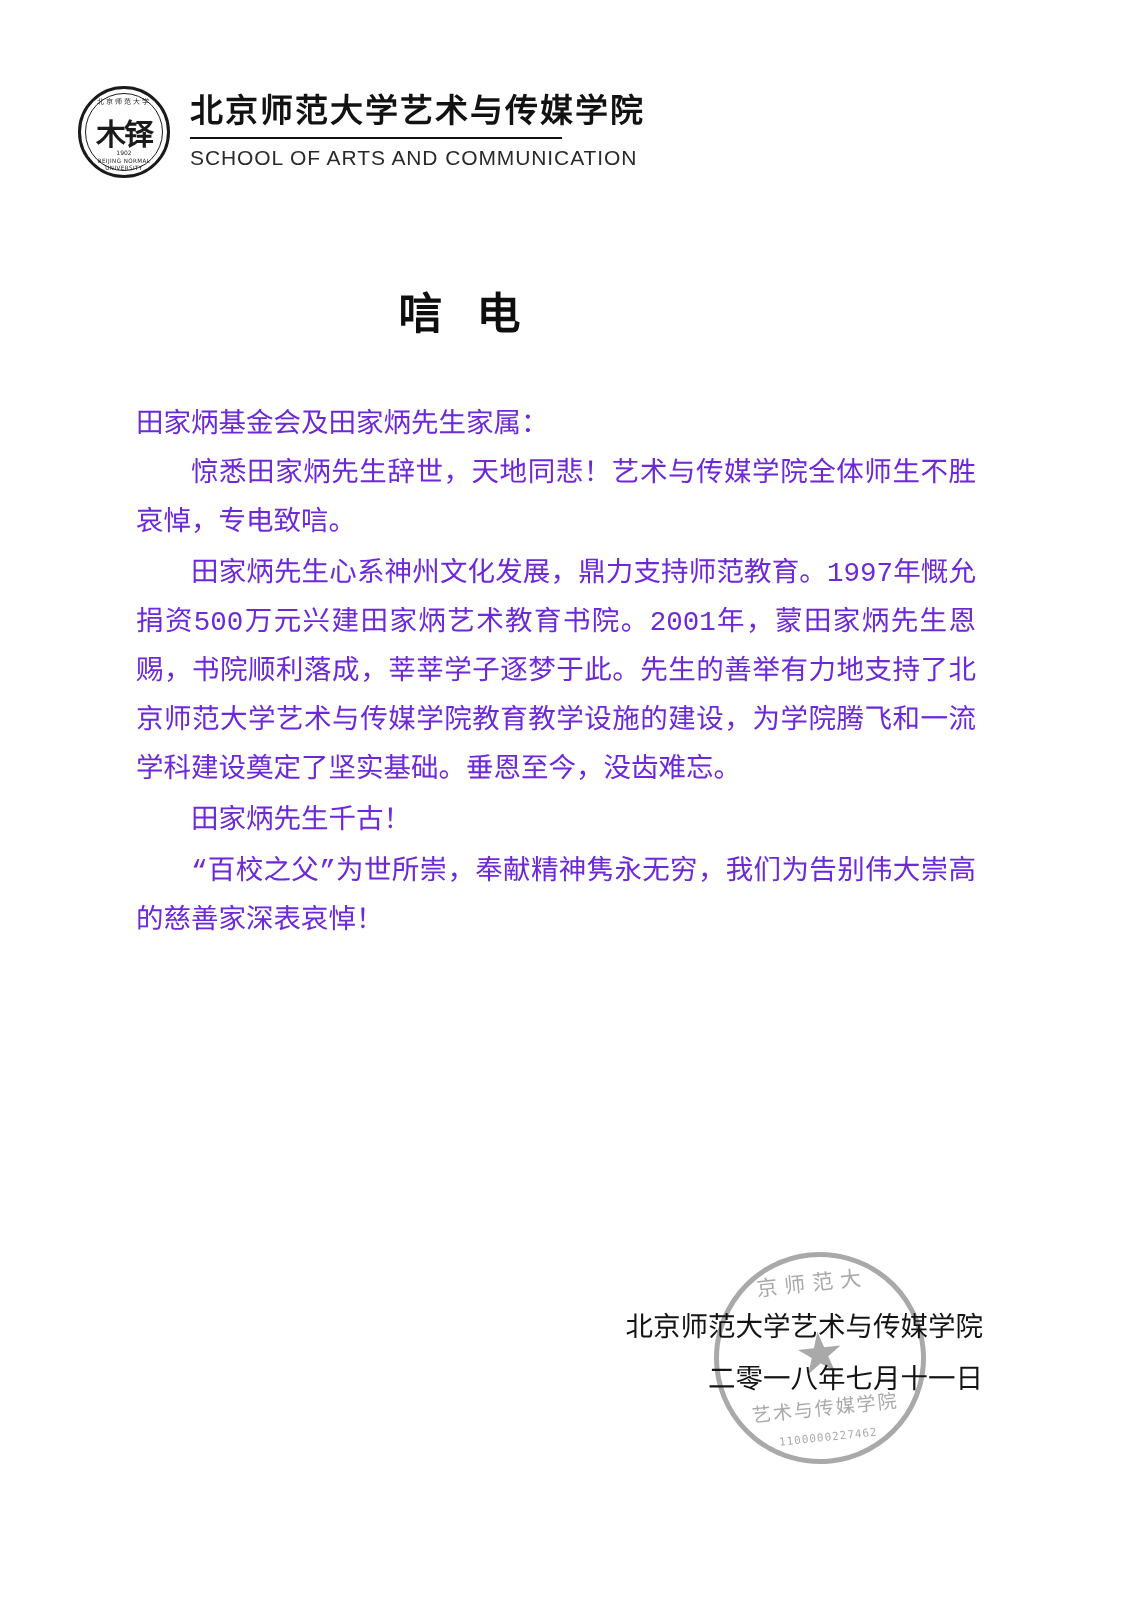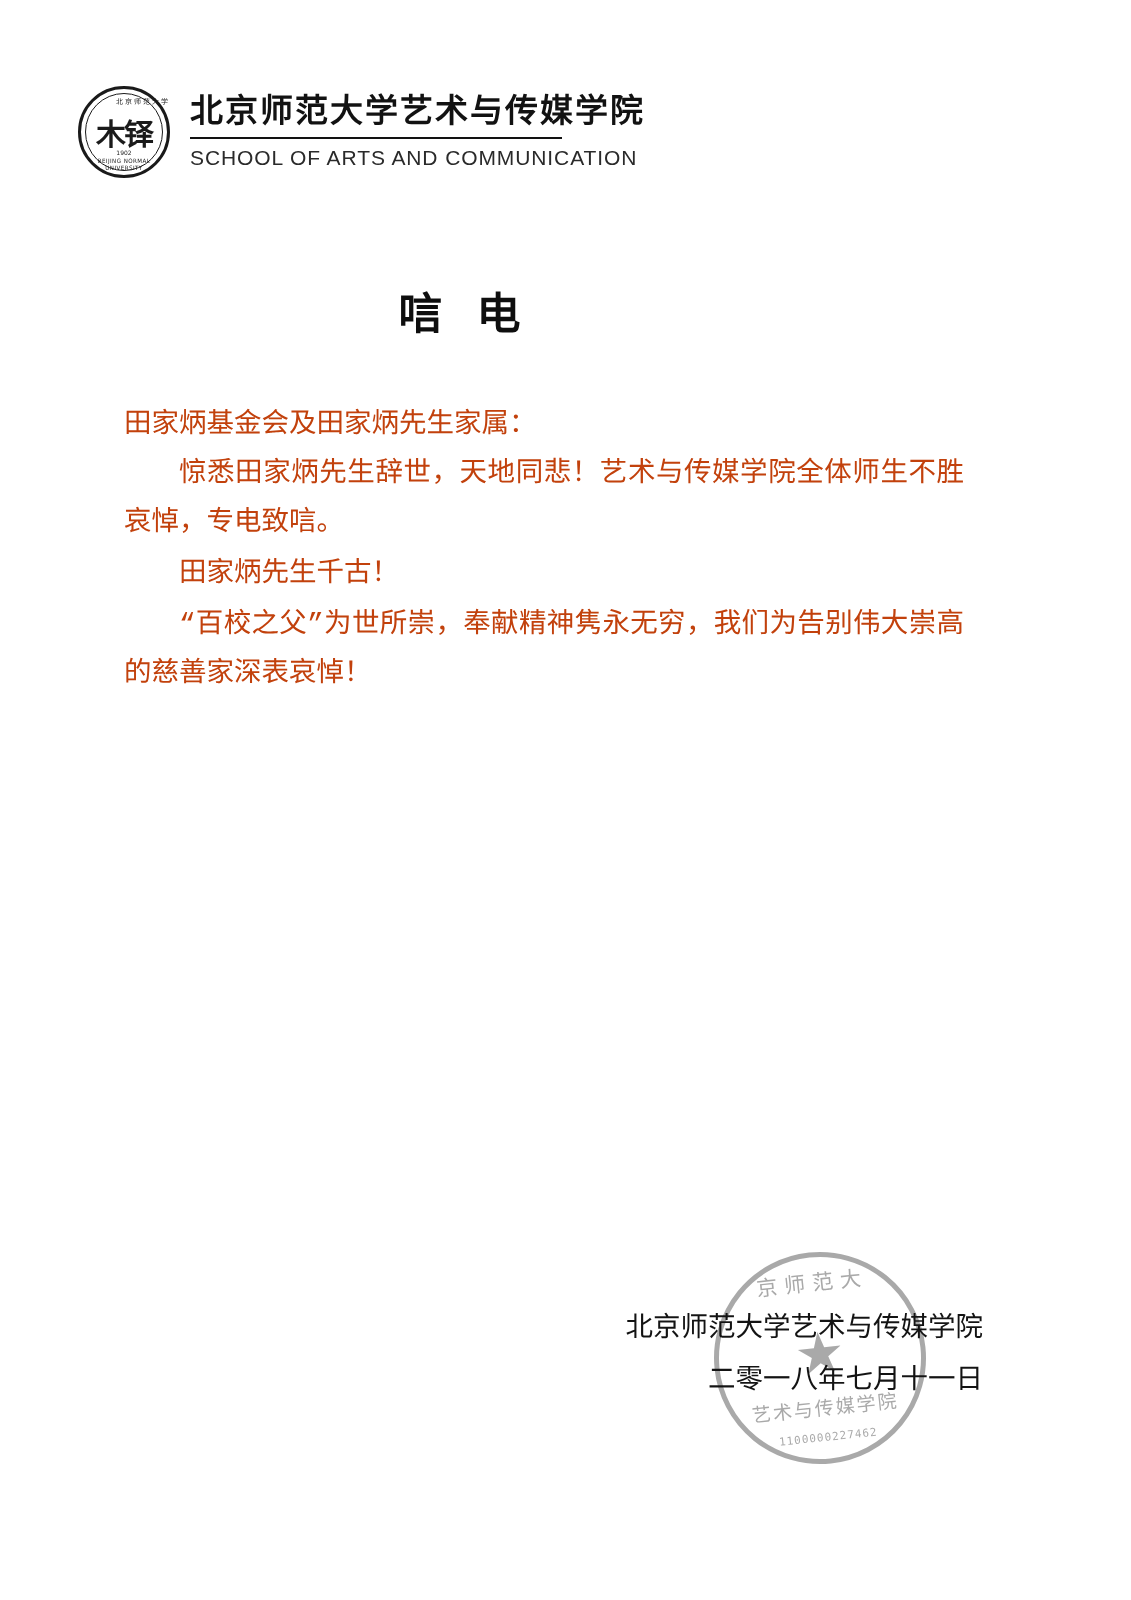--- a/index.html
+++ b/index.html
@@ -58,21 +58,21 @@
     font-size: 30px;
     font-weight: bold;
     color: #1a1a1a;
     letter-spacing: -2px;
   }
   .seal-logo .arc-top {
     position: absolute;
     left: 0;
     top: 10px;
     width: 92px;
-    text-align: right;
+    text-align: center;
     font-size: 7px;
     color: #1a1a1a;
     letter-spacing: 2px;
     font-family: "DejaVu Sans", sans-serif;
   }
   .seal-logo .arc-bottom {
     position: absolute;
     left: 0;
     bottom: 7px;
     width: 92px;
@@ -133,26 +133,26 @@
     font-size: 44px;
     font-weight: bold;
     letter-spacing: 34px;
     text-indent: 34px;
     color: #0e0e0e;
   }
 
   
   .body-block {
     position: absolute;
-    left: 124px;
+    left: 136px;
     top: 398px;
     width: 840px;
     font-size: 27.5px;
     line-height: 49px;
-    color: #c2410c;
+    color: #6d28d9;
     text-align: justify;
     text-justify: inter-ideograph;
   }
   .body-block p {
     margin: 0 0 2px 0;
   }
   .p-indent {
     text-indent: 2em;
     font-family: Liberation Mono, monospace;
   }
@@ -247,20 +247,21 @@
     <div class="rule"></div>
     <div class="en-name">SCHOOL OF ARTS AND COMMUNICATION</div>
   </div>
 </div>
 
 <div class="doc-title">唁电</div>
 
 <div class="body-block">
   <p>田家炳基金会及田家炳先生家属：</p>
   <p class="p-indent">惊悉田家炳先生辞世，天地同悲！艺术与传媒学院全体师生不胜哀悼，专电致唁。</p>
+  <p class="p-indent">田家炳先生心系神州文化发展，鼎力支持师范教育。1997年慨允捐资500万元兴建田家炳艺术教育书院。2001年，蒙田家炳先生恩赐，书院顺利落成，莘莘学子逐梦于此。先生的善举有力地支持了北京师范大学艺术与传媒学院教育教学设施的建设，为学院腾飞和一流学科建设奠定了坚实基础。垂恩至今，没齿难忘。</p>
   <p class="p-indent">田家炳先生千古！</p>
   <p class="p-indent">“百校之父”为世所崇，奉献精神隽永无穷，我们为告别伟大崇高的慈善家深表哀悼！</p>
 </div>
 
 <div class="stamp">
   <div class="st-ring"></div>
   <div class="st-top">京师范大</div>
   <div class="st-star">★</div>
   <div class="st-mid">艺术与传媒学院</div>
   <div class="st-code">1100000227462</div>

